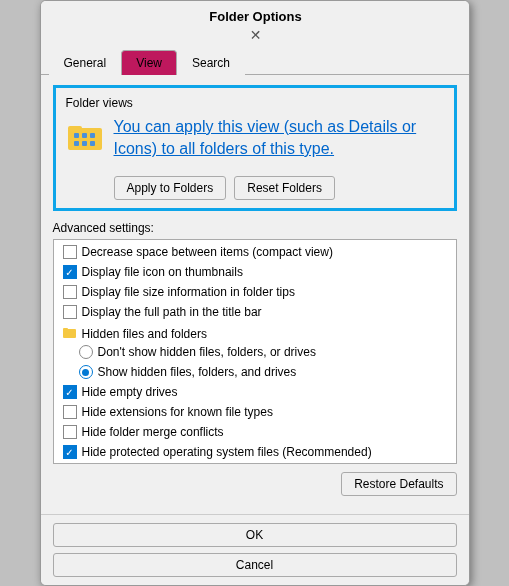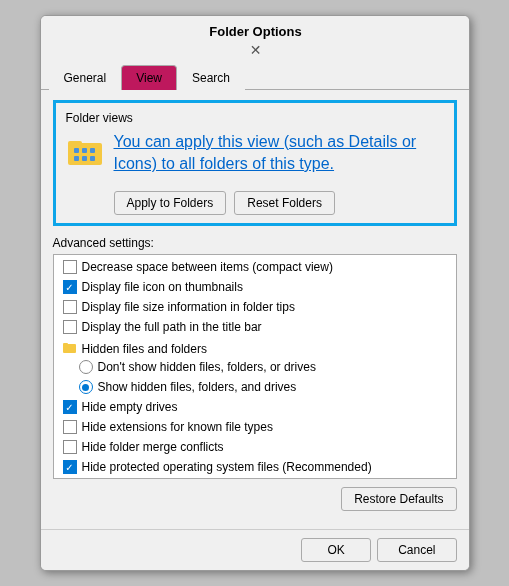--- a/index.html
+++ b/index.html
@@ -196,20 +196,21 @@
       justify-content: flex-end;
       margin-bottom: 8px;
     }
     .bottom-bar {
       display: flex;
       justify-content: flex-end;
       gap: 6px;
       padding: 8px 12px;
       border-top: 1px solid #ccc;
       background: #f0f0f0;
+      flex-direction: column;
     }
     .bottom-btn {
       padding: 4px 20px;
       font-size: 12px;
       background: #f0f0f0;
       border: 1px solid #aaa;
       cursor: pointer;
       border-radius: 3px;
       min-width: 70px;
       text-align: center;

